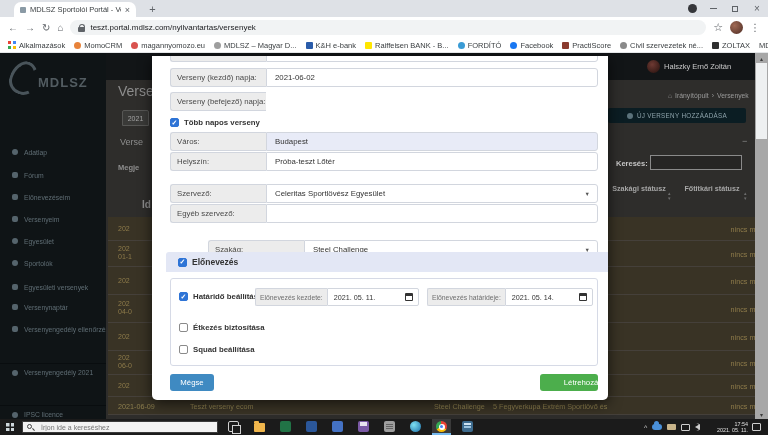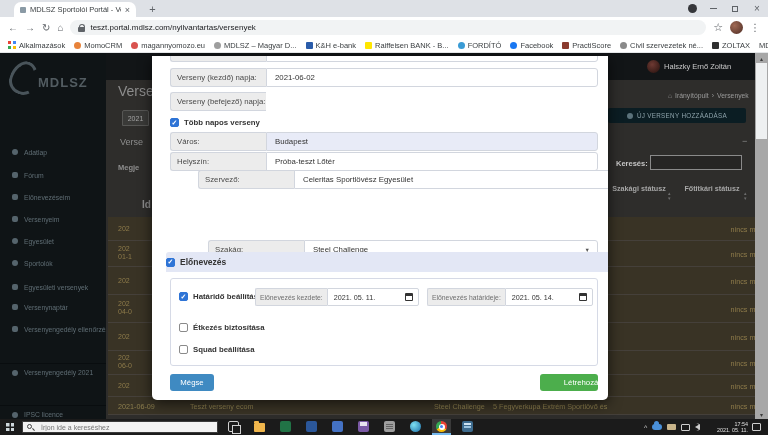--- a/index.html
+++ b/index.html
@@ -94,21 +94,21 @@
   .frow .lbl{width:96px;background:#ececec;border:1px solid #d2d6de;border-right:0;border-radius:3px 0 0 3px;
              font-size:7.8px;color:#4a4a4a;display:flex;align-items:center;padding-left:6px;}
   .frow .val{flex:1;background:#fff;border:1px solid #d2d6de;border-radius:0 3px 3px 0;font-size:7.8px;color:#333;
              display:flex;align-items:center;padding-left:8px;position:relative;}
   .frow .val .chev{position:absolute;right:7px;top:50%;transform:translateY(-50%);font-size:5.5px;color:#555;}
   .cbrow{position:absolute;display:flex;align-items:center;gap:5px;font-size:7.8px;font-weight:bold;color:#333;}
   .cb{width:9px;height:9px;border:1px solid #8a8a8a;border-radius:2px;background:#fff;display:flex;
       align-items:center;justify-content:center;font-size:7px;color:#fff;flex:0 0 auto;}
   .cb.on{background:#2e74d6;border-color:#2e74d6;}
   .sect{position:absolute;left:14px;top:196px;width:498px;height:20px;background:#e3e7f5;border-radius:3px 3px 0 0;
-        display:flex;align-items:center;gap:5px;padding-left:0;font-size:8.5px;font-weight:bold;color:#333;}
+        display:flex;align-items:center;gap:5px;padding-left:12px;font-size:8.5px;font-weight:bold;color:#333;}
   .innerbox{position:absolute;left:18px;top:222px;width:428px;height:88px;background:#fff;border:1px solid #d6dae6;border-radius:3px;}
   .grp{position:absolute;display:flex;height:18px;}
   .grp .glbl{background:#ececec;border:1px solid #d2d6de;border-right:0;font-size:6.8px;color:#6f6f6f;
              display:flex;align-items:center;padding:0 4px;border-radius:2px 0 0 2px;}
   .grp .gval{background:#fff;border:1px solid #d2d6de;font-size:7.2px;color:#333;display:flex;align-items:center;
              padding-left:6px;position:relative;border-radius:0 2px 2px 0;}
   .cal{position:absolute;right:5px;top:50%;transform:translateY(-50%);width:8px;height:8px;
        border:1px solid #333;border-top-width:3px;border-radius:1px;}
   .btn{position:absolute;height:17px;border-radius:3px;display:flex;align-items:center;justify-content:center;
        font-size:7.8px;color:#fff;}
@@ -391,26 +391,30 @@
         <span>Több napos verseny</span>
       </div>
       <div class="frow" style="top:76px;">
         <div class="lbl">Város:</div>
         <div class="val" style="background:#e8ebf7;">Budapest</div>
       </div>
       <div class="frow" style="top:96px;">
         <div class="lbl">Helyszín:</div>
         <div class="val">Próba-teszt Lőtér</div>
       </div>
-      <div class="frow" style="top:114px;margin-left:28px;">
+      <div class="frow" style="top:128px;">
         <div class="lbl">Szervező:</div>
         <div class="val">
             <span>Celeritas Sportlövész Egyesület</span>
           <span class="chev">▼</span>
           </div>
+      </div>
+      <div class="frow" style="top:148px;">
+        <div class="lbl">Egyéb szervező:</div>
+        <div class="val"></div>
       </div>
       <div class="frow" style="top:184px;padding-left:38px;">
         <div class="lbl">Szakág:</div>
         <div class="val">
             <span>Steel Challenge</span>
           <span class="chev">▼</span>
           </div>
       </div>
 
       <div class="sect">

